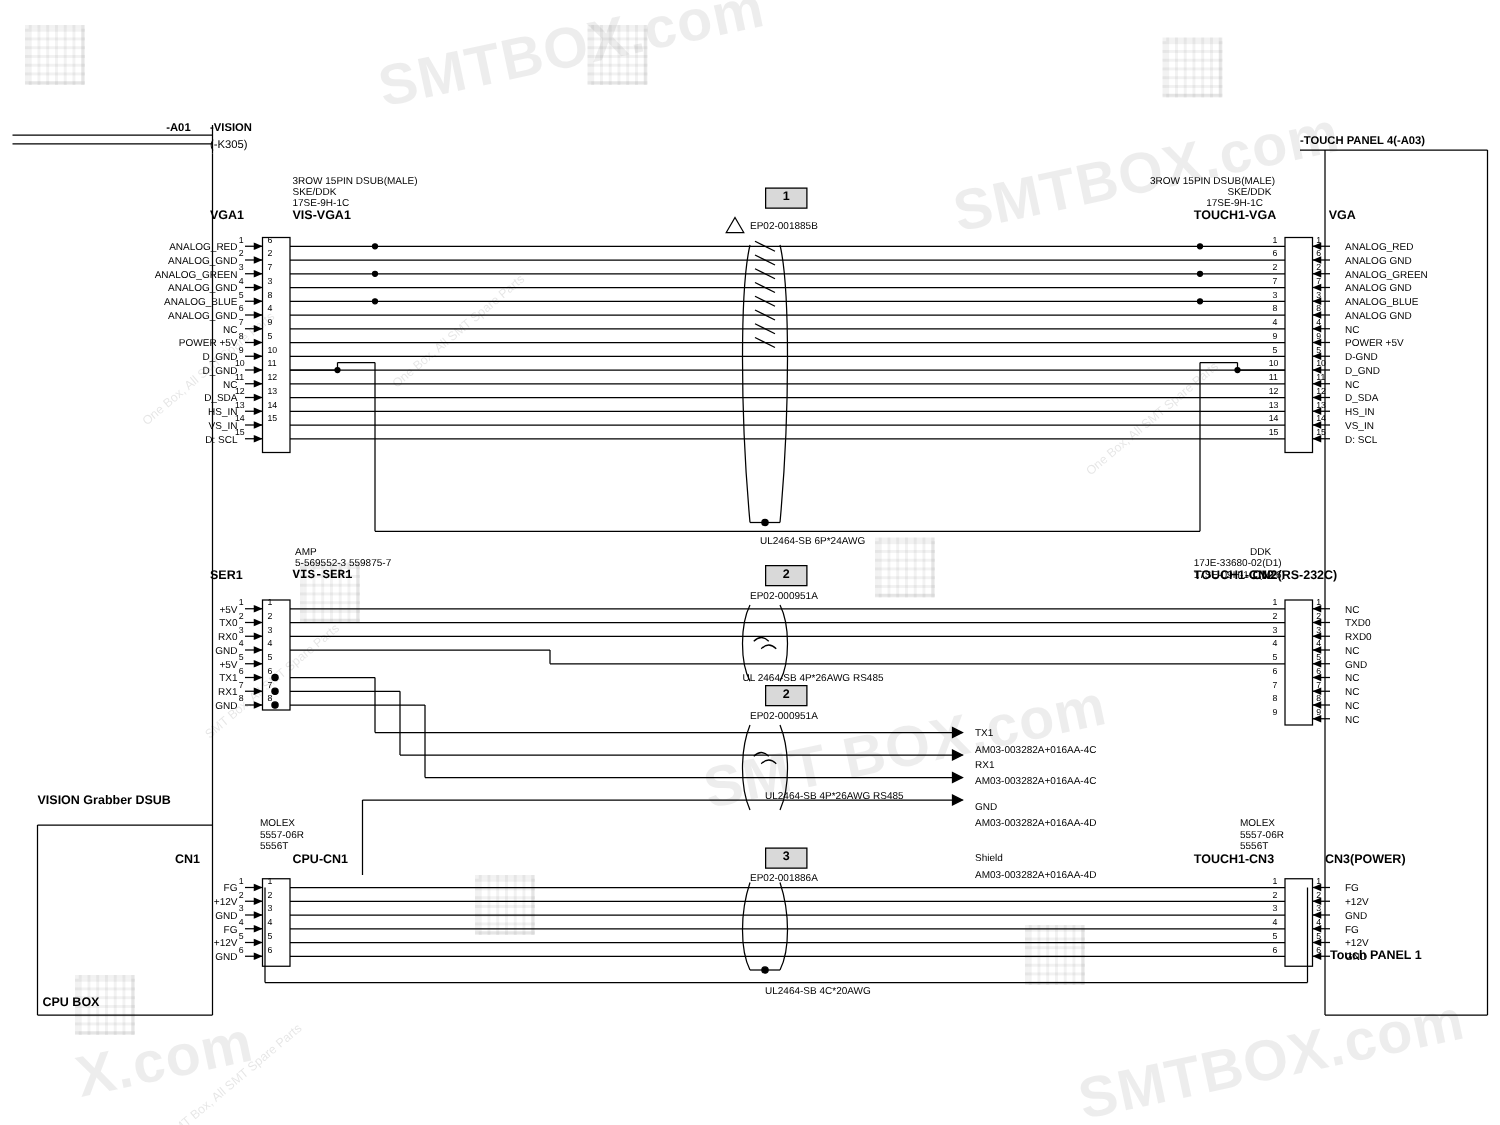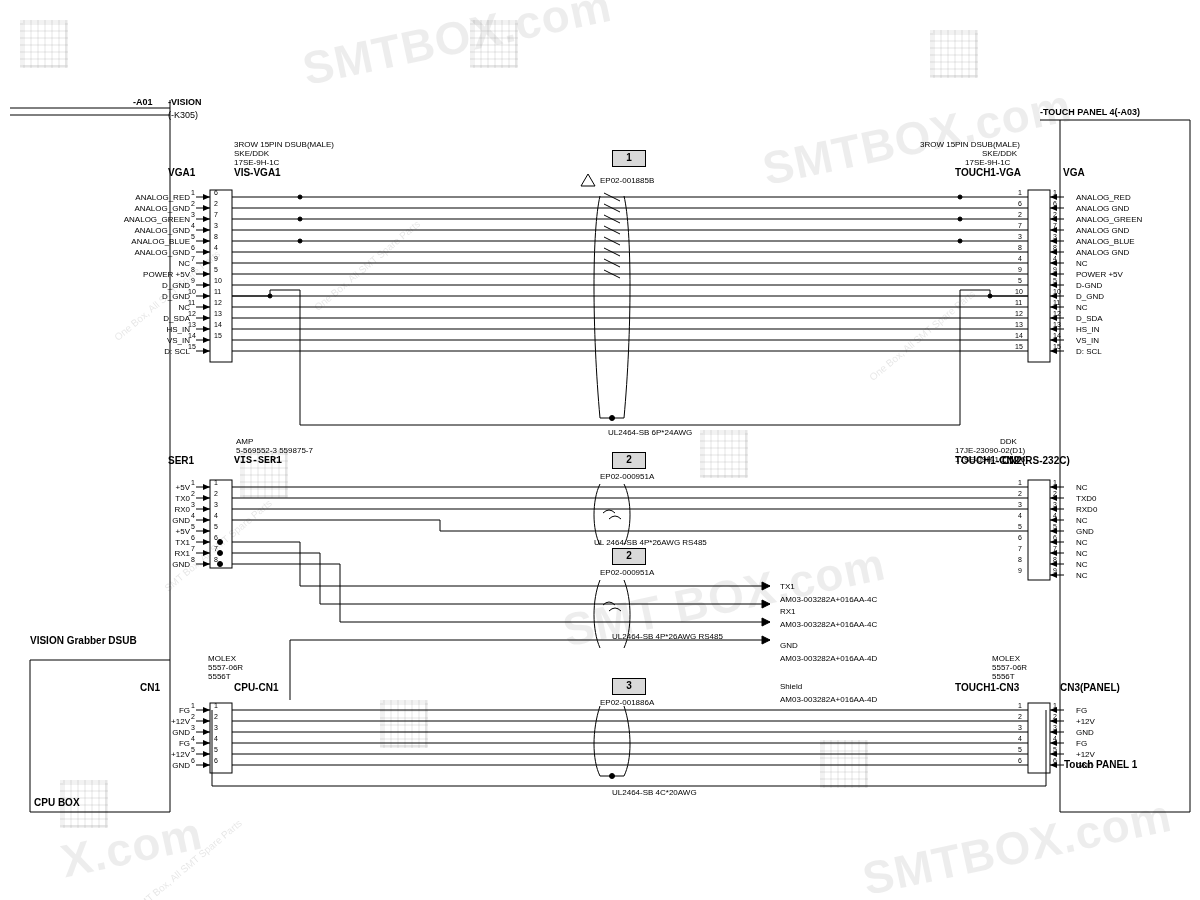--- a/index.html
+++ b/index.html
@@ -512,21 +512,21 @@
   <div class="pinnum" style="left:214px;top:501px;">3</div>
   <div class="pinnum" style="left:214px;top:512px;">4</div>
   <div class="pinnum" style="left:214px;top:523px;">5</div>
   <div class="pinnum" style="left:214px;top:534px;">6</div>
   <div class="pinnum" style="left:214px;top:545px;">7</div>
   <div class="pinnum" style="left:214px;top:556px;">8</div>
 
   <div class="lbl s10 b" style="left:955px;top:456px;">TOUCH1-CN2</div>
   <div class="lbl s10 b" style="left:1002px;top:456px;">CN2(RS-232C)</div>
   <div class="lbl" style="left:1000px;top:437px;">DDK</div>
-  <div class="lbl" style="left:955px;top:446px;">17JE-23090-02(D1)</div>
+  <div class="lbl" style="left:955px;top:446px;">17JE-33680-02(D1)</div>
   <div class="lbl" style="left:955px;top:455px;">17SE-09H-1C (M26)</div>
 
   <div class="pinnum" style="left:1018px;top:479px;">1</div>
   <div class="pinnum" style="left:1018px;top:490px;">2</div>
   <div class="pinnum" style="left:1018px;top:501px;">3</div>
   <div class="pinnum" style="left:1018px;top:512px;">4</div>
   <div class="pinnum" style="left:1018px;top:523px;">5</div>
   <div class="pinnum" style="left:1018px;top:534px;">6</div>
   <div class="pinnum" style="left:1018px;top:545px;">7</div>
   <div class="pinnum" style="left:1018px;top:556px;">8</div>
@@ -590,21 +590,21 @@
   <div class="pinnum" style="left:191px;top:757px;">6</div>
 
   <div class="pinnum" style="left:214px;top:702px;">1</div>
   <div class="pinnum" style="left:214px;top:713px;">2</div>
   <div class="pinnum" style="left:214px;top:724px;">3</div>
   <div class="pinnum" style="left:214px;top:735px;">4</div>
   <div class="pinnum" style="left:214px;top:746px;">5</div>
   <div class="pinnum" style="left:214px;top:757px;">6</div>
 
   <div class="lbl s10 b" style="left:955px;top:683px;">TOUCH1-CN3</div>
-  <div class="lbl s10 b" style="left:1060px;top:683px;">CN3(PANEL)</div>
+  <div class="lbl s10 b" style="left:1060px;top:683px;">CN3(POWER)</div>
   <div class="lbl" style="left:992px;top:654px;">MOLEX</div>
   <div class="lbl" style="left:992px;top:663px;">5557-06R</div>
   <div class="lbl" style="left:992px;top:672px;">5556T</div>
 
   <div class="pinnum" style="left:1018px;top:702px;">1</div>
   <div class="pinnum" style="left:1018px;top:713px;">2</div>
   <div class="pinnum" style="left:1018px;top:724px;">3</div>
   <div class="pinnum" style="left:1018px;top:735px;">4</div>
   <div class="pinnum" style="left:1018px;top:746px;">5</div>
   <div class="pinnum" style="left:1018px;top:757px;">6</div>

